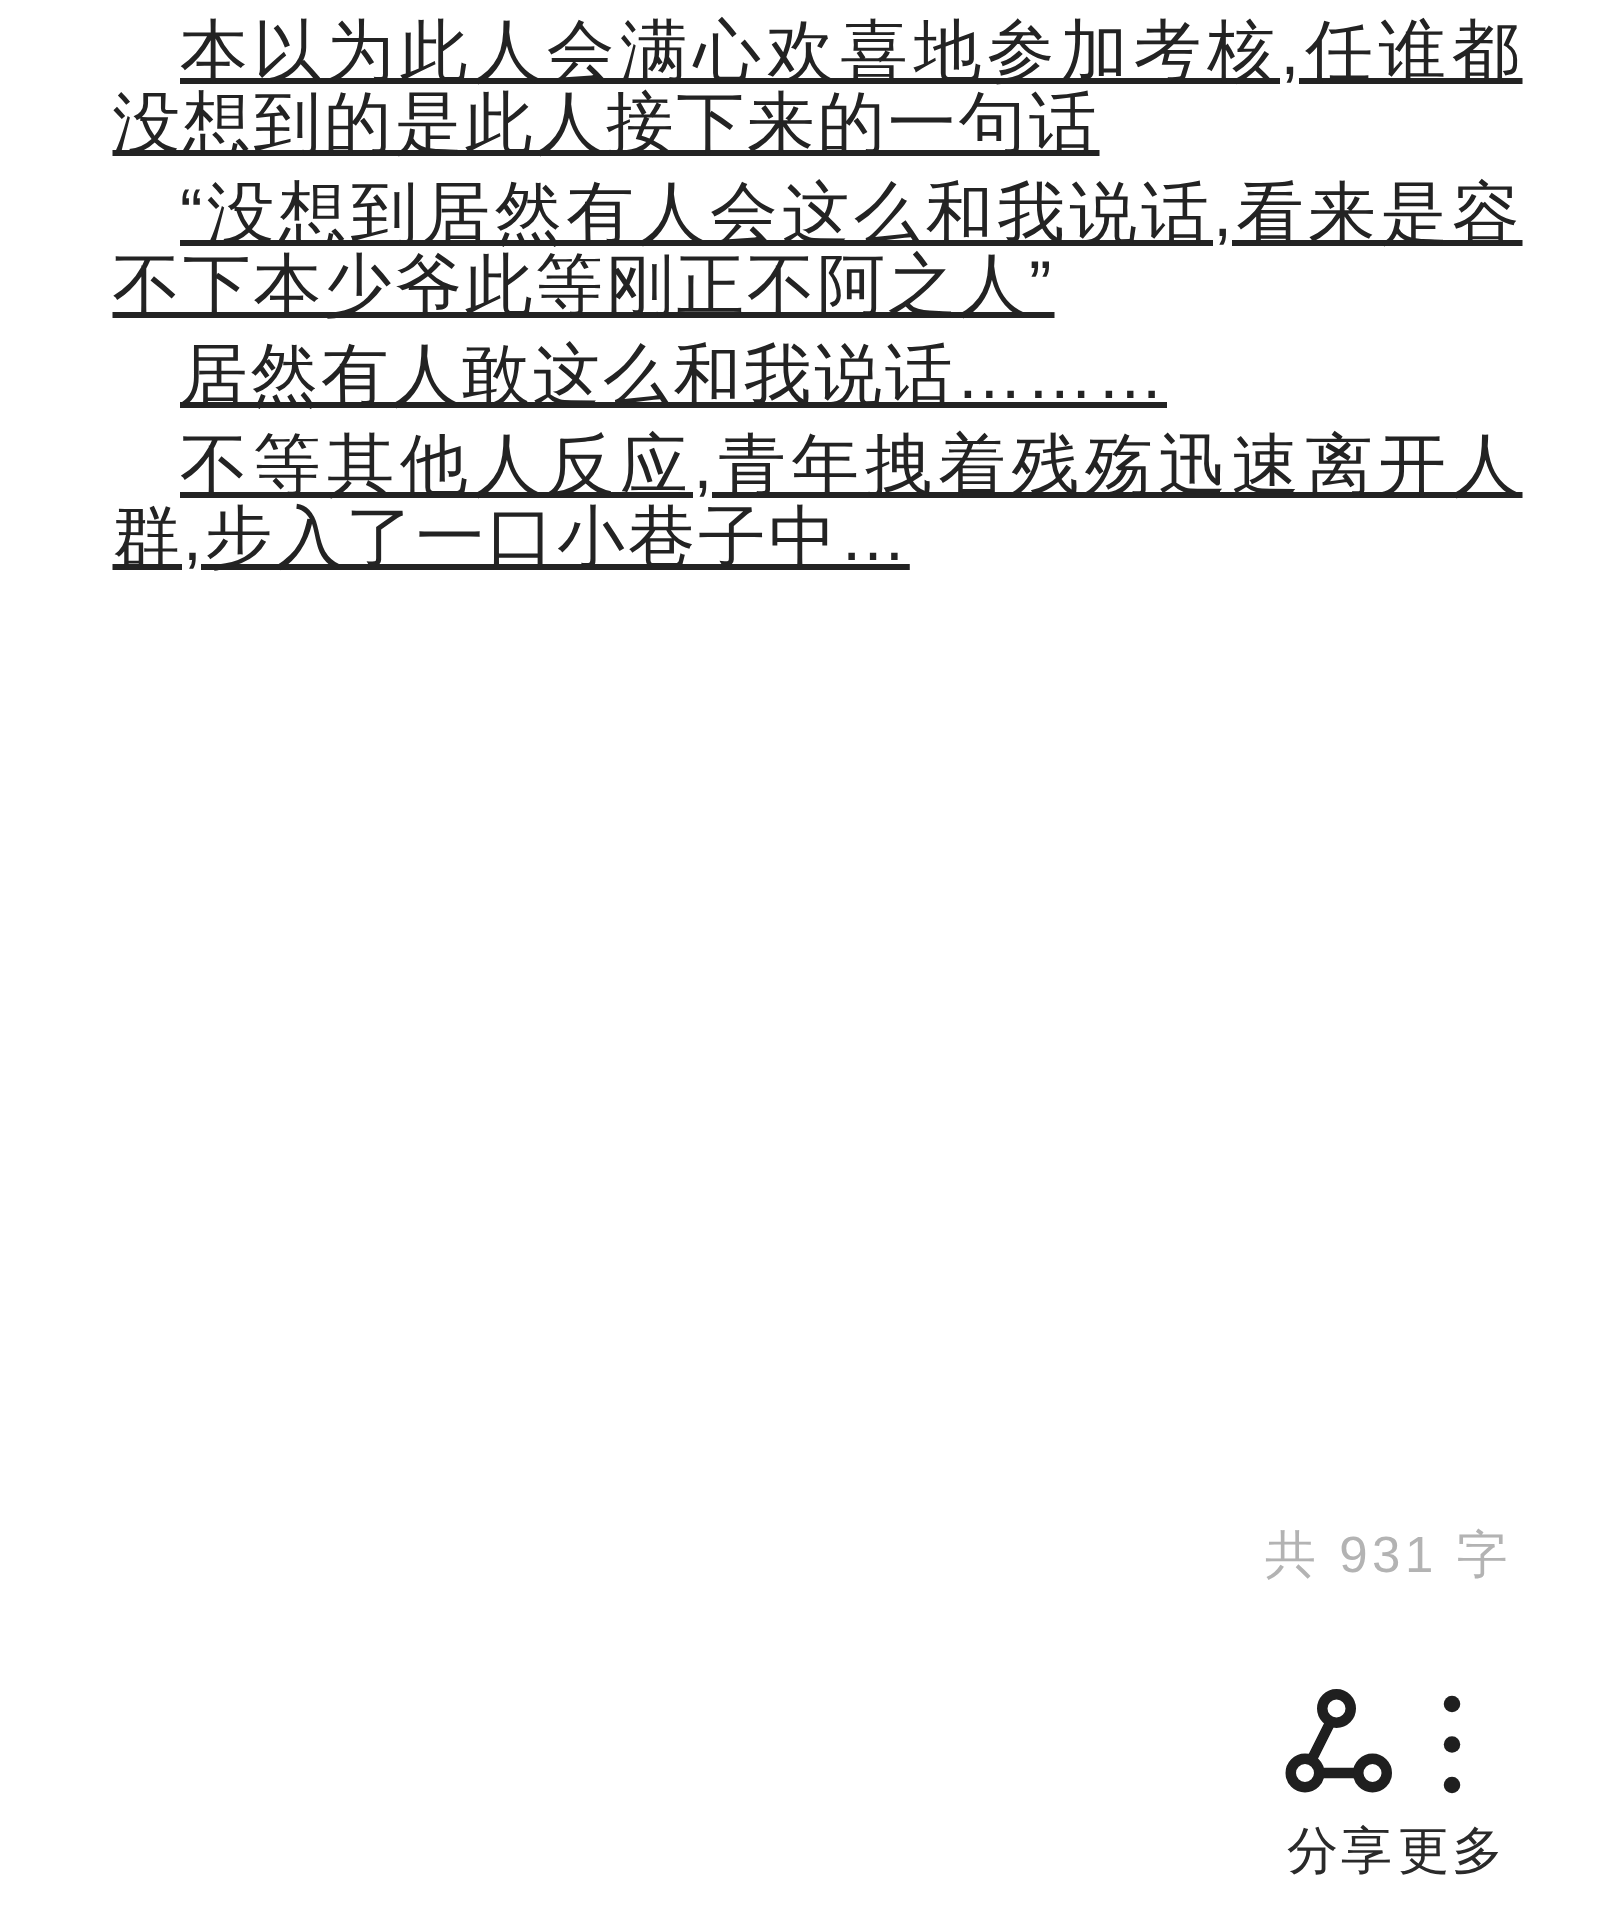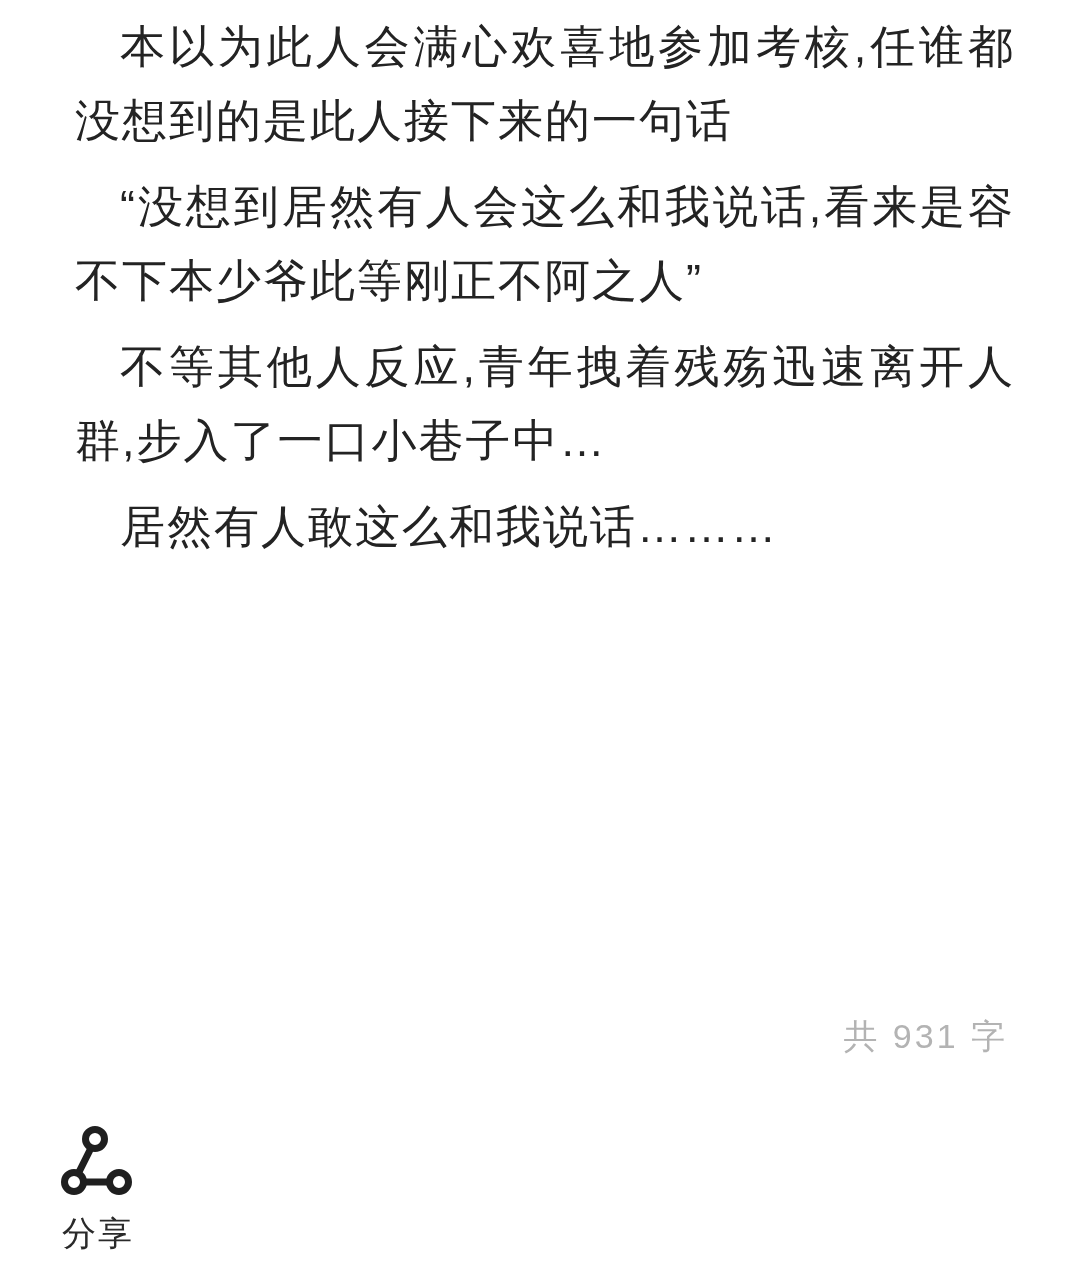--- a/index.html
+++ b/index.html
@@ -9,23 +9,24 @@
     width: 1080px;
     height: 1273px;
     background: #ffffff;
     overflow: hidden;
     font-family: cursive, "Liberation Sans", sans-serif;
   }
   .content {
     padding: 10px 65px 0 75px;
     color: #232323;
     font-size: 45px;
-    line-height: 74px;
+    line-height: 48px;
     letter-spacing: 2px;
     text-align: justify;
+    text-decoration: underline;
   }
   .content p {
     text-indent: 1em;
     margin-bottom: 12px;
     word-break: normal;
     overflow-wrap: break-word;
   }
   .word-count {
     position: absolute;
     top: 1014px;
@@ -34,21 +35,21 @@
     letter-spacing: 3px;
     color: #b3b3b3;
     margin-left: 20px;
   }
   .toolbar {
     position: absolute;
     left: 0;
     bottom: 16px;
     width: 1064px;
     display: flex;
-    justify-content: flex-start;
+    justify-content: flex-end;
     padding: 0 60px;
   }
   .tool {
     display: flex;
     flex-direction: column;
     align-items: center;
     gap: 9px;
     background: none;
     border: none;
     cursor: pointer;
@@ -66,36 +67,46 @@
     font-family: cursive, "Liberation Sans", sans-serif;
   }
   svg { display: block; }
 </style>
 </head>
 <body>
 
 <main class="content">
   <p>本以为此人会满心欢喜地参加考核,任谁都没想到的是此人接下来的一句话</p>
   <p>“没想到居然有人会这么和我说话,看来是容不下本少爷此等刚正不阿之人”</p>
+  <p>居然有人敢这么和我说话………</p>
   <p>不等其他人反应,青年拽着残殇迅速离开人群,步入了一口小巷子中…</p>
-  <p>居然有人敢这么和我说话………</p>
 </main>
 
 <div class="word-count">共 931 字</div>
 
 <nav class="toolbar">
 
   <button class="tool">
     <span class="icon">
       <svg width="76" height="76" viewBox="0 0 76 76" fill="none">
         <path d="M35 15 L14 57 M14 57 L59 57" stroke="#1f1f1f" stroke-width="7" stroke-linecap="round"></path>
         <circle cx="35" cy="14" r="9.5" fill="#ffffff" stroke="#1f1f1f" stroke-width="7"></circle>
         <circle cx="14" cy="57" r="9.5" fill="#ffffff" stroke="#1f1f1f" stroke-width="7"></circle>
         <circle cx="59" cy="57" r="9.5" fill="#ffffff" stroke="#1f1f1f" stroke-width="7"></circle>
       </svg>
     </span>
     <span class="label">分享</span>
   </button>
 
 
 
+  <button class="tool">
+    <span class="icon">
+      <svg width="16" height="70" viewBox="0 0 16 70" fill="none">
+        <circle cx="8" cy="8" r="5.5" fill="#1f1f1f"></circle>
+        <circle cx="8" cy="35" r="5.5" fill="#1f1f1f"></circle>
+        <circle cx="8" cy="62" r="5.5" fill="#1f1f1f"></circle>
+      </svg>
+    </span>
+    <span class="label">更多</span>
+  </button>
 
 </nav>
 
 </body></html>

